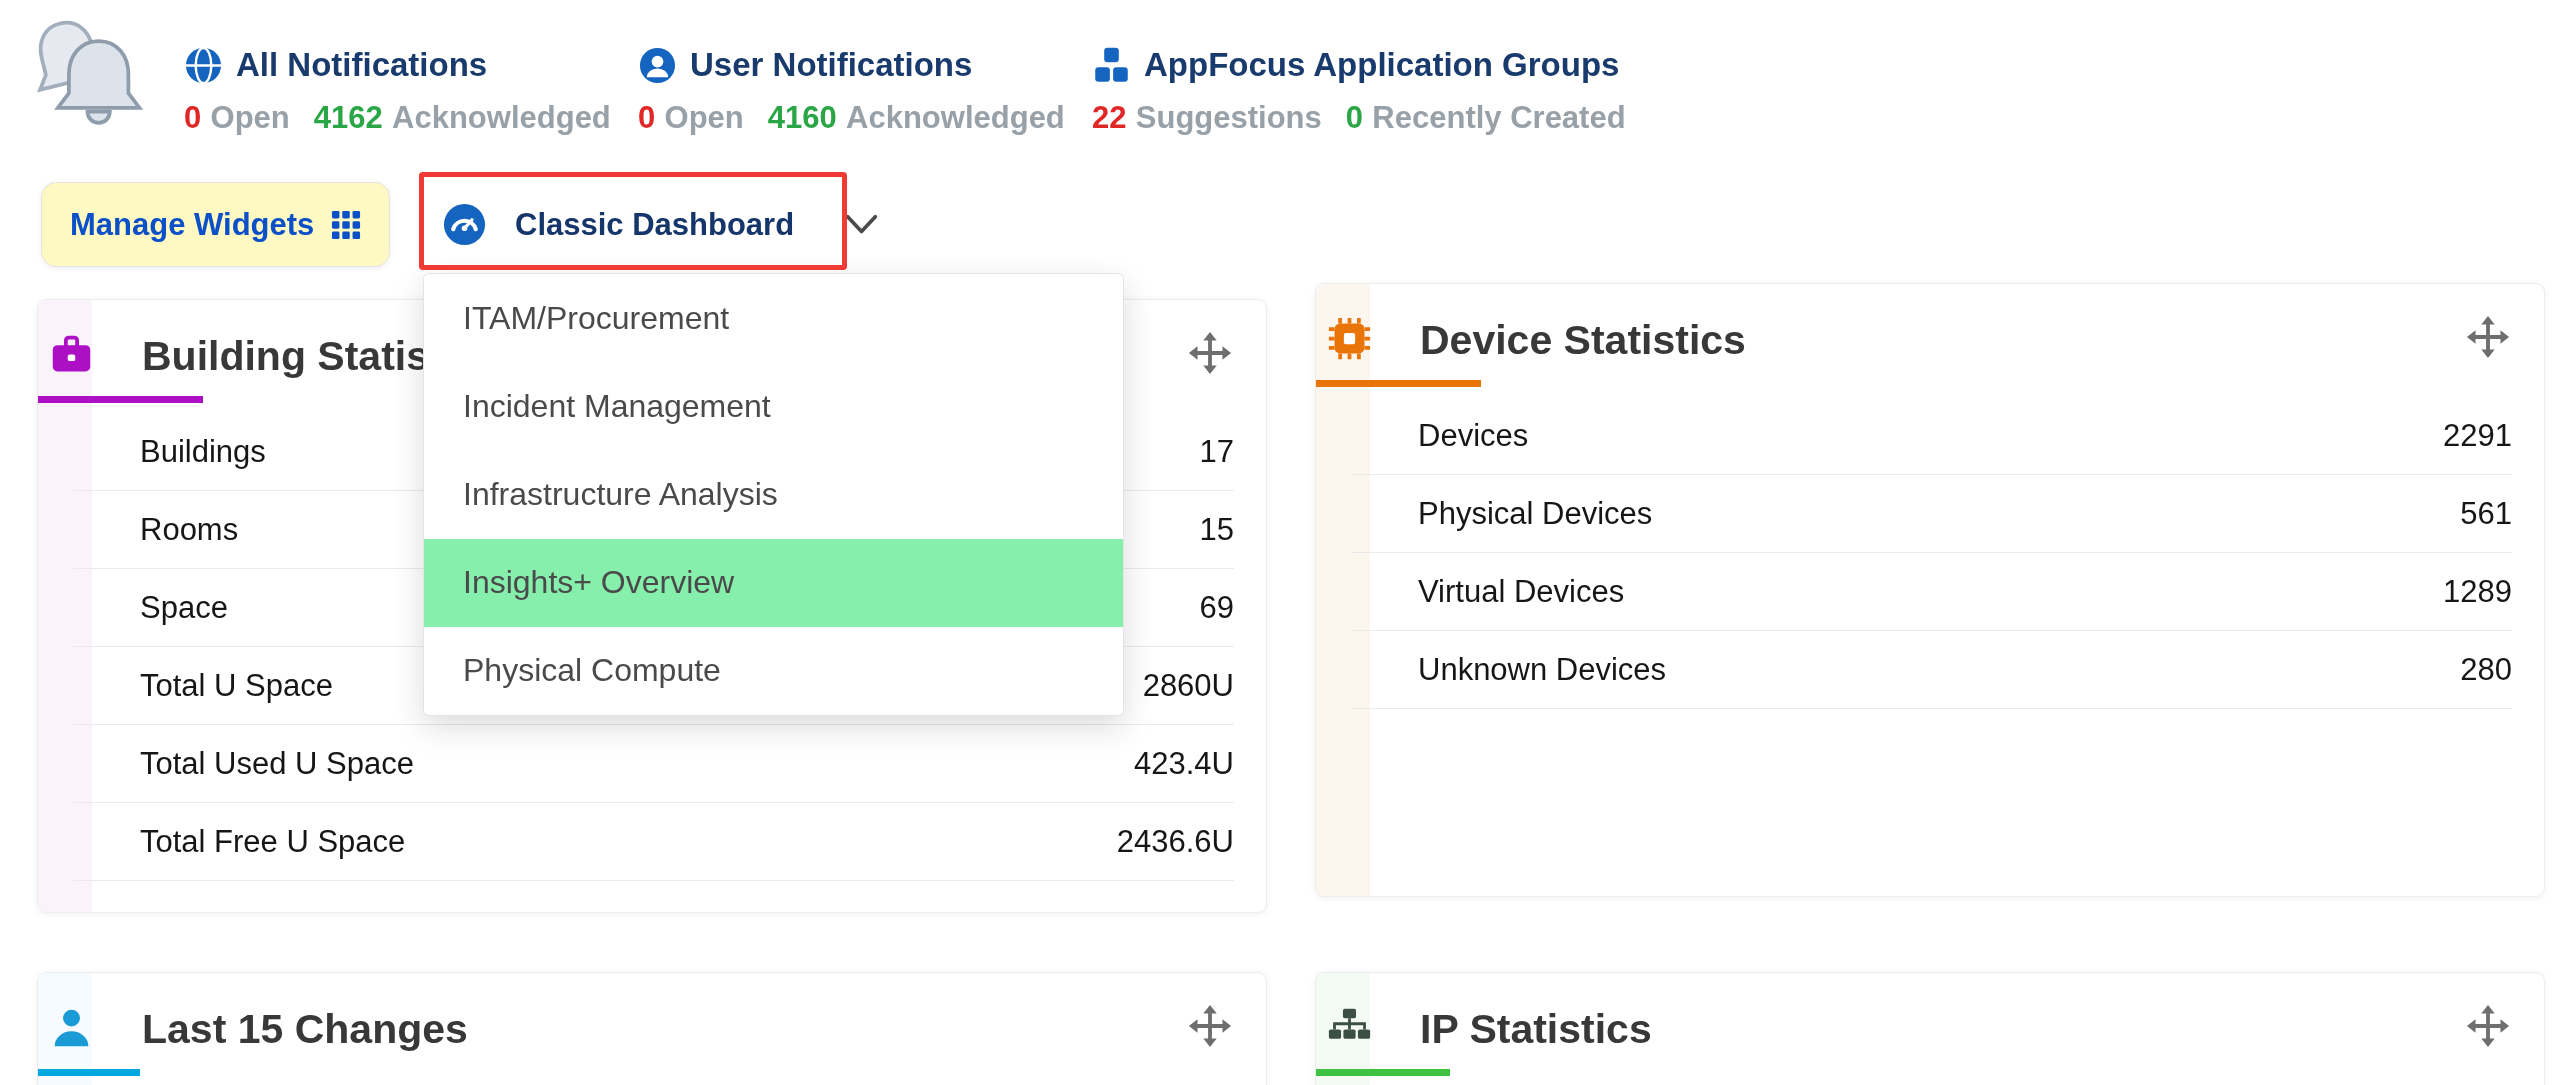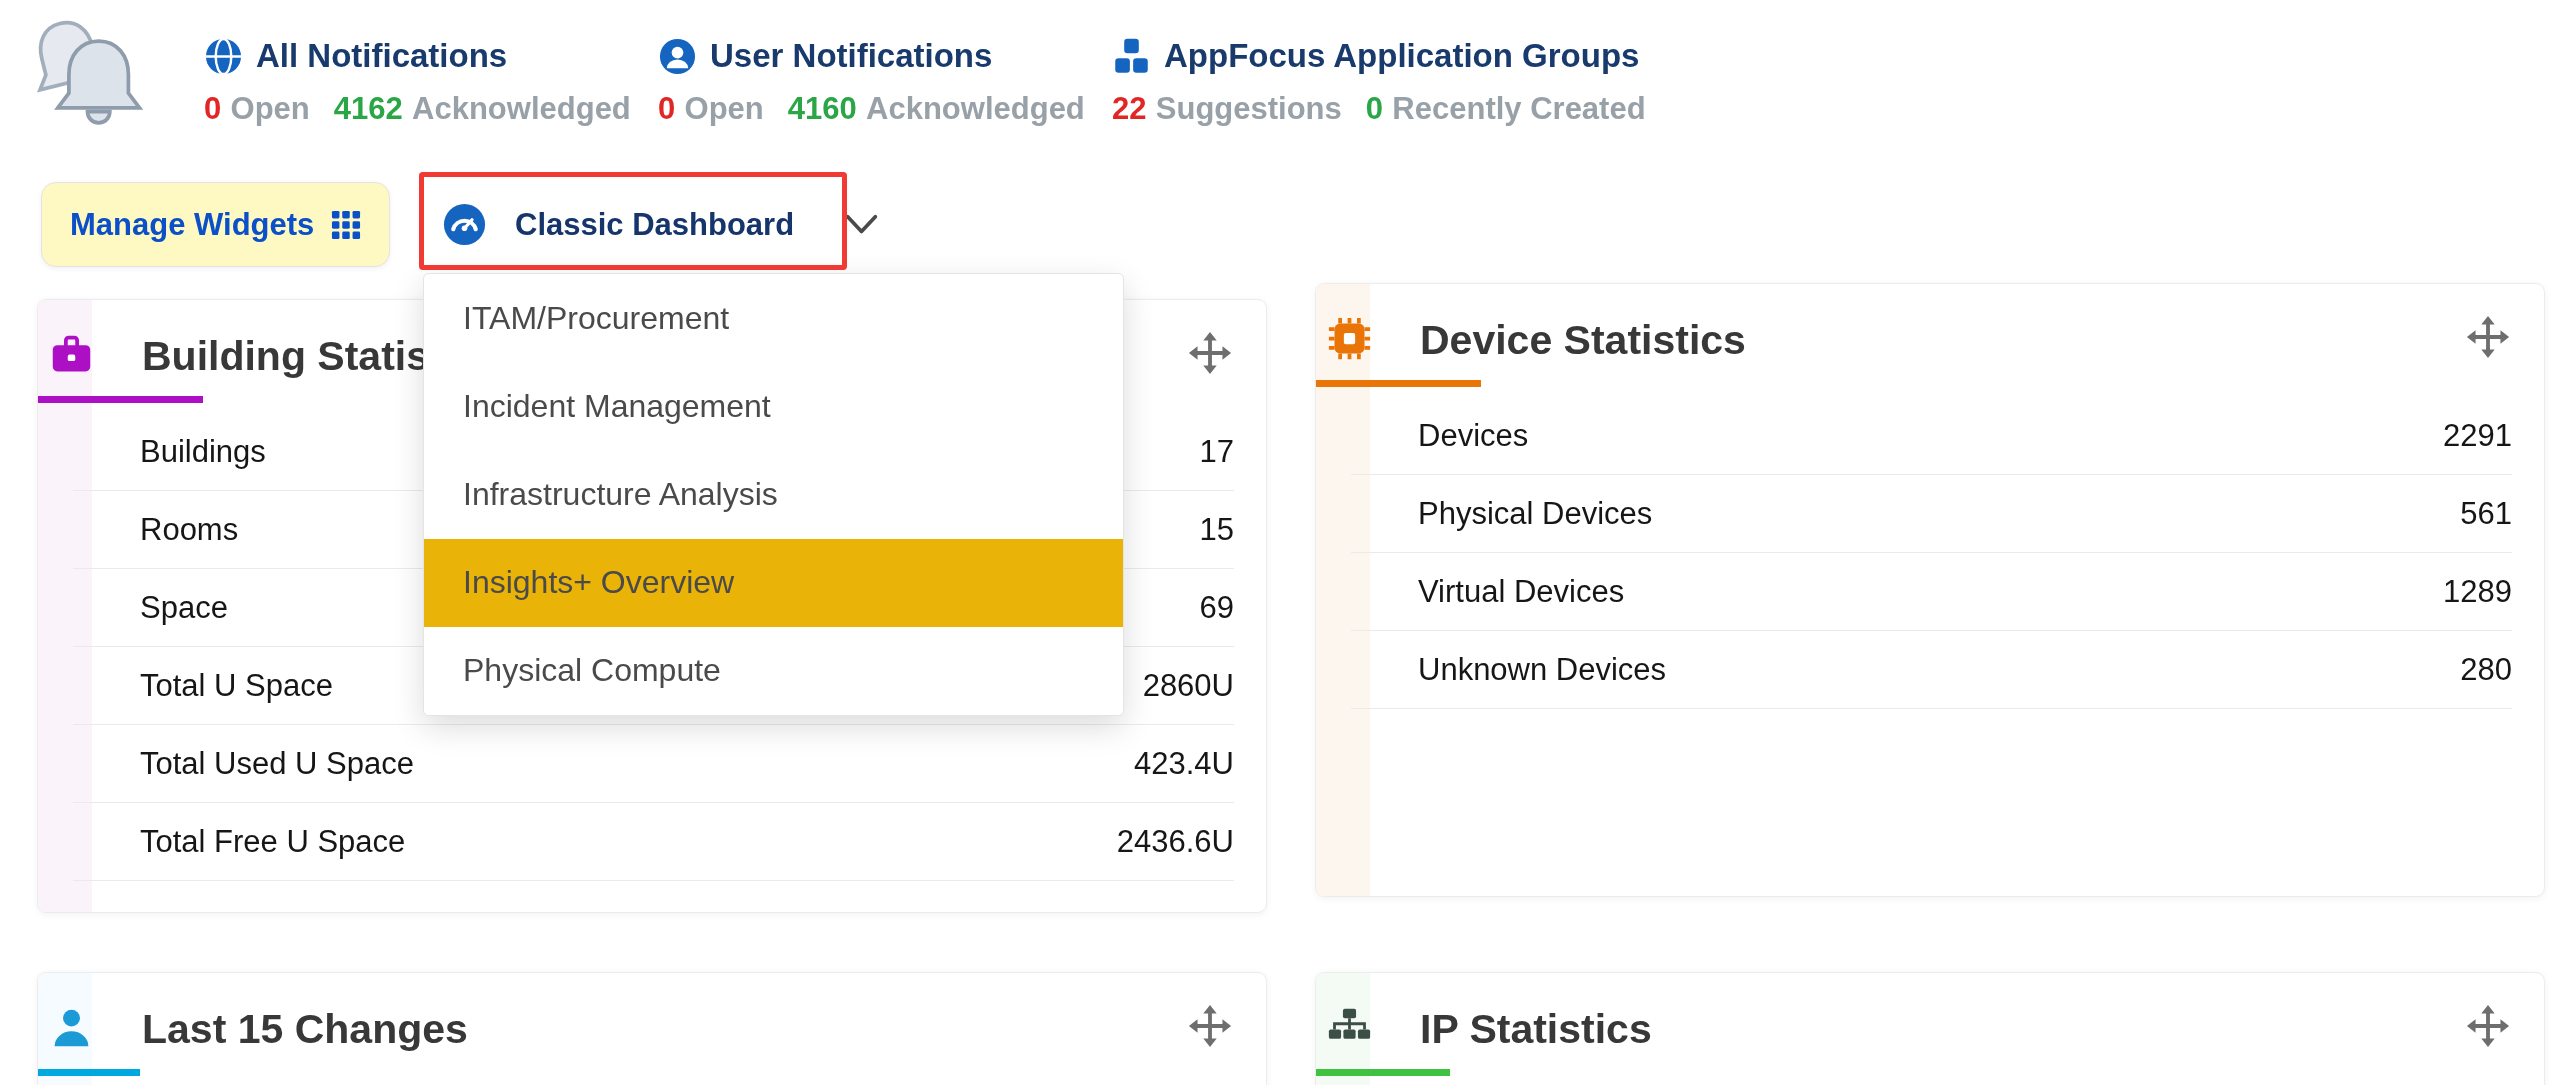--- a/index.html
+++ b/index.html
@@ -2,21 +2,21 @@
 <html style="font-size:15px"><head>
 <meta charset="utf-8">
 <style>
   * { box-sizing: border-box; margin: 0; padding: 0; }
   html,body { background:#ffffff; }
   body { font-family: "Liberation Sans", sans-serif; }
   #stage { position:relative; width:2576px; height:1086px; background:#ffffff; overflow:hidden; }
 
   
   .bells { position:absolute; left:28px; top:15px; width:119px; height:119px; }
-  .hgroup { position:absolute; top:32px;margin-left:20px; }
+  .hgroup { position:absolute; top:41px; }
   .hg-title-row { display:flex; align-items:center; gap:13px; height:48px; }
   .hg-icon { width:39px; height:39px; color:#1565c0; flex:0 0 auto; }
   .hg-title { font-size:33px; font-weight:700; color:#183a6d; white-space:nowrap; }
   .hg-stats { display:flex; align-items:center; margin-top:11px; font-size:31px; white-space:nowrap; }
   .stat-value { font-weight:700; margin-right:9.3px; }
   .stat-value.red { color:#e12626; }
   .stat-value.green { color:#2aa646;text-align:center; }
   .stat-label { font-weight:600; color:#98a0a8; margin-right:24px; }
 
   
@@ -35,21 +35,21 @@
   .dash-icon { width:43px; height:43px; }
   .dash-label { font-size:31px; font-weight:700; color:#16366b; }
   .chevron { width:35px; height:24px; color:#4a4a4a; margin-left:20.4px; }
 
   
   .dropdown-menu { position:absolute; left:423px; top:273px; width:701px; height:443px;
     background:#fff; border:0.9px solid #e4e4e4; border-radius:5.6px; z-index:30;
     box-shadow:0 11px 32px rgba(0,0,0,0.14); display:flex; flex-direction:column; overflow:hidden; }
   .dd-item { flex:1; display:flex; align-items:center; padding:0 39px;
     font-size:32px; color:#4a4a4a; cursor:pointer; white-space:nowrap;text-align:right; }
-  .dd-item.highlighted { background:#eab308; }
+  .dd-item.highlighted { background:#86efac; }
 
   
   .card { position:absolute; width:1230px; background:#fff; border:1.9px solid #ececec;
     border-radius:9.3px; box-shadow:0 1.9px 7.4px rgba(0,0,0,0.05); z-index:1; }
   .strip { position:absolute; left:0; top:0; bottom:0; width:54px; background:var(--tint);
     border-radius:7.4px 0 0 7.4px; }
   .card-icon { position:absolute; left:11px; top:32px; width:45px; height:45px; color:var(--icon); }
   .card-title { position:absolute; left:104px; top:33px; font-size:41px; font-weight:700;
     color:#383838; white-space:nowrap; }
   .underline { position:absolute; left:0; top:96px; height:7.4px; background:var(--accent); }

